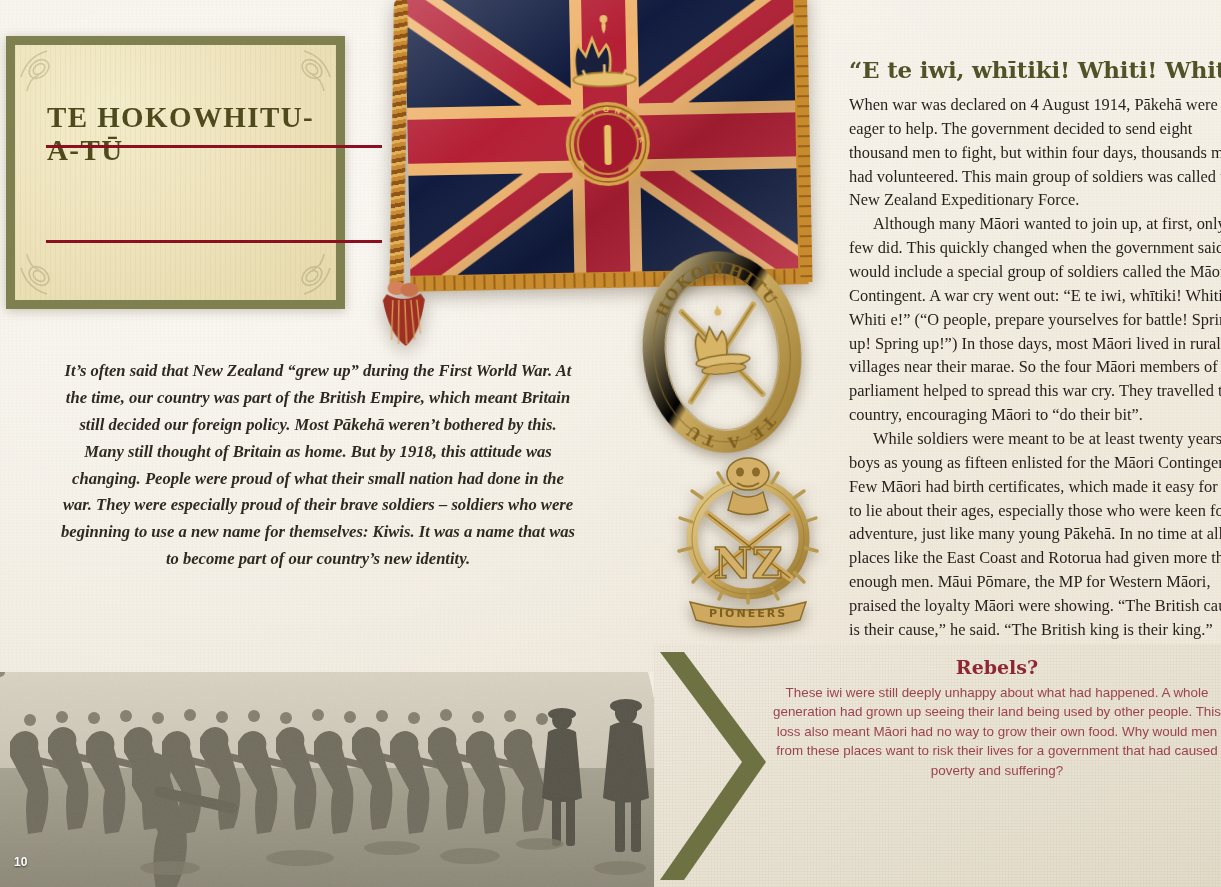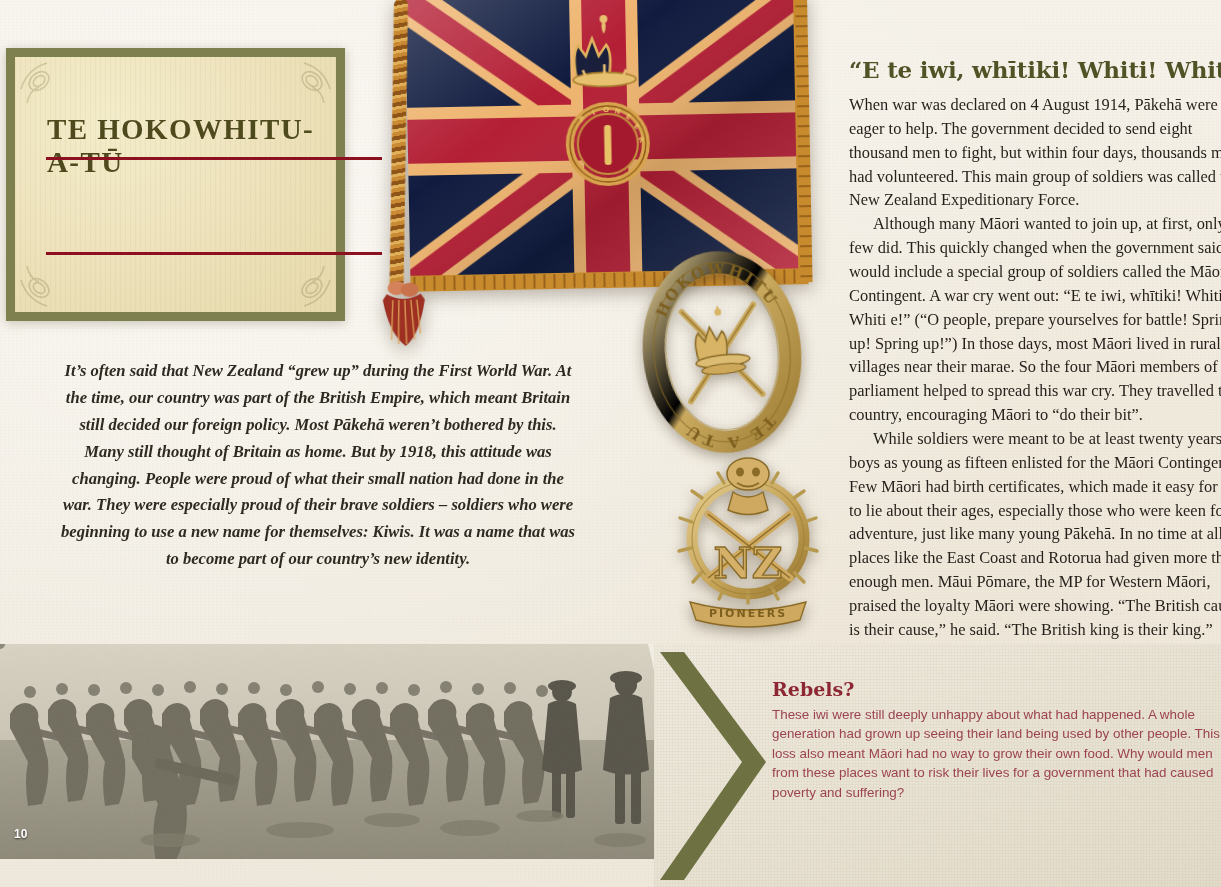--- a/index.html
+++ b/index.html
@@ -29,21 +29,21 @@
     opacity: .5;
     background-image:
       repeating-linear-gradient(0deg, rgba(170,155,125,.05) 0 1px, rgba(255,255,255,0) 1px 3px),
       repeating-linear-gradient(90deg, rgba(170,155,125,.045) 0 1px, rgba(255,255,255,0) 1px 4px);
     pointer-events: none;
   }
 
   
   .title-plaque {
     position: absolute;
-    left: 6px; top: 48px;
+    left: 6px; top: 36px;
     width: 339px; height: 273px;
     background:
       radial-gradient(ellipse at 30% 25%, #f3ecca 0%, #eee3bd 45%, #e6d9ab 100%);
     border: 9px solid #7e8050;
     box-shadow: 0 2px 10px rgba(80,70,40,.28);
     padding-left: 36px;
   }
   .plaque-inner {
     position: absolute; inset: 0;
     background-image:
@@ -175,21 +175,21 @@
     font-size: 16.4px;
     line-height: 1.455;
     color: #241f1a;
   }
   .body-copy p + p { text-indent: 24px; }
   .body-copy b { font-weight: normal; }
 
   
   .photo {
     position: absolute;
-    left: 0; top: 644px;
+    left: 0; top: 672px;
     width: 672px; height: 215px;
     overflow: hidden;
     background: #8f8d85;
   }
   .photo-img { position: absolute; inset: 0; }
   .photo-page-num {
     position: absolute;
     left: 14px; bottom: 18px;
     font-family: "Liberation Sans", sans-serif;
     font-size: 12px;
@@ -206,22 +206,23 @@
     width: 567px; height: 243px;
     background:
       repeating-linear-gradient(0deg, rgba(165,150,120,.07) 0 1px, rgba(0,0,0,0) 1px 3px),
       repeating-linear-gradient(90deg, rgba(165,150,120,.07) 0 1px, rgba(0,0,0,0) 1px 3px),
       linear-gradient(160deg, #efeade 0%, #e8e2d3 55%, #e2dbc9 100%);
     overflow: hidden;
   }
   .rebels-chevron { position: absolute; left: 0; top: 0; width: 124px; height: 243px; }
   .rebels-content {
     position: absolute;
-    left: 118px; top: 34px;
+    left: 118px; top: 12px;
     width: 450px;
+    text-align: center;
   }
   .rebels-title {
     font-family: "DejaVu Serif", serif;
     font-size: 19px;
     font-weight: bold;
     color: #8e2734;
     margin-bottom: 5px;
   }
   .rebels-copy {
     font-family: "Liberation Sans", sans-serif;

